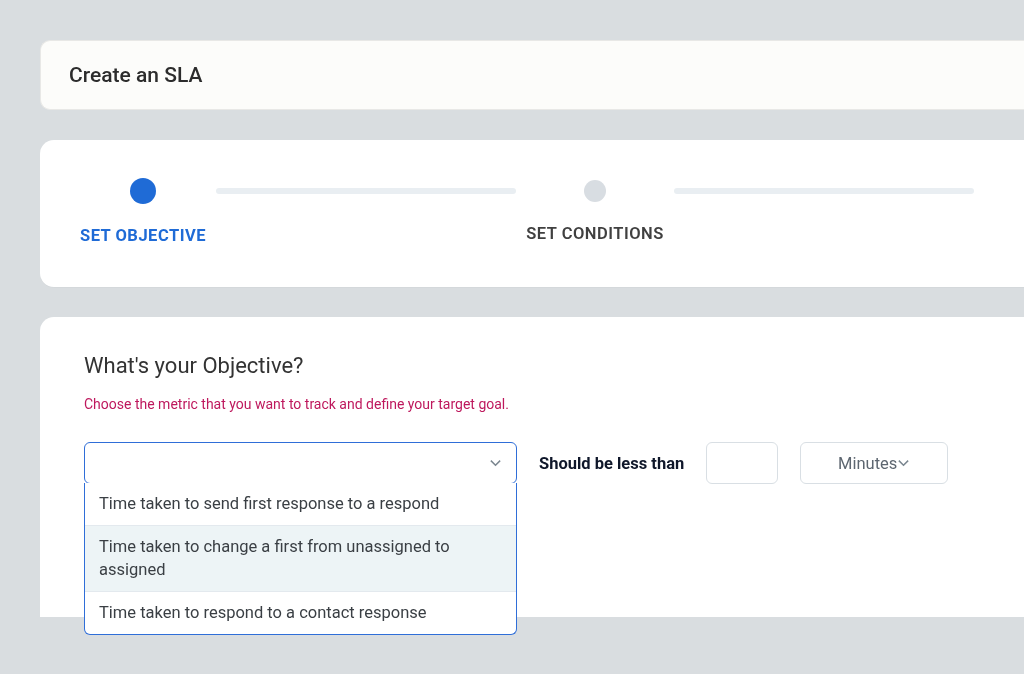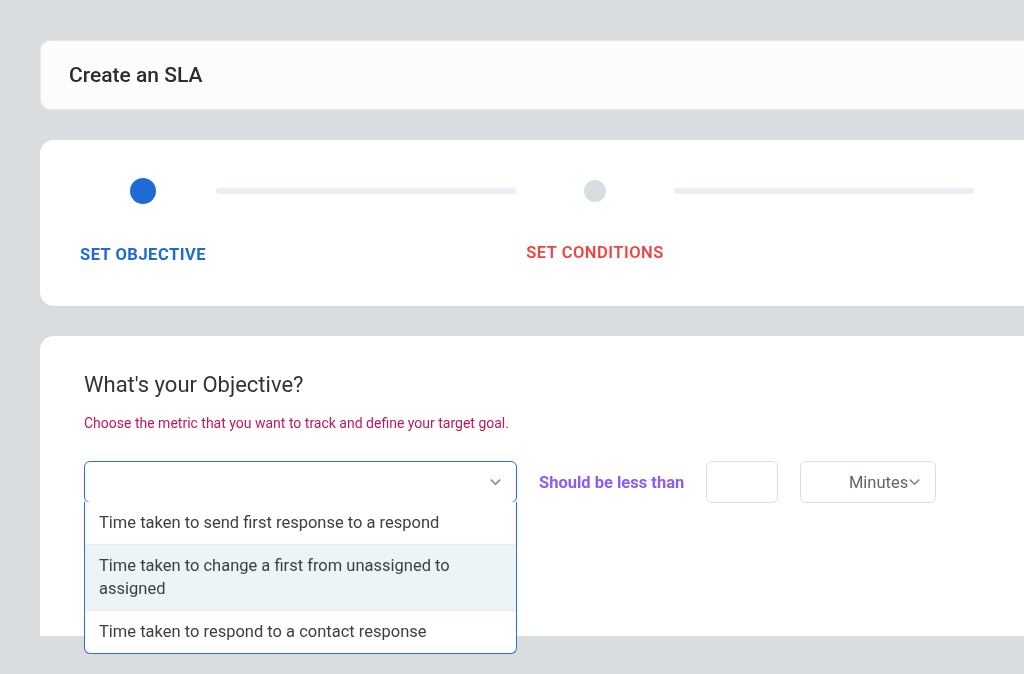--- a/index.html
+++ b/index.html
@@ -36,39 +36,38 @@
     justify-content: space-between;
     position: relative;
   }
 
   .step {
     display: flex;
     flex-direction: column;
     align-items: center;
     flex: 0 0 auto;
     position: relative;
-    gap: 19px;
   }
   .step-circle {
     width: 22px;
     height: 22px;
     border-radius: 50%;
     background: #d8dde2;
   }
   .step-circle.active {
     background: #1f6bd6;
     width: 26px;
     height: 26px;
     margin-top: -2px;
   }
   .step-label {
     margin-top: 22px;
     font-size: 16.5px;
     letter-spacing: 0.5px;
-    color: #ef4444;
+    color: #404040;
     font-weight: 600;
   }
   .step-label.active {
     color: #1f6bd6;
     font-weight: 700;
   }
 
   .connector {
     flex: 1 1 auto;
     height: 6px;
@@ -143,46 +142,46 @@
   .dropdown-item.hover {
     background: #edf4f6;
   }
   .dropdown-item + .dropdown-item {
     border-top: 1px solid #e3e9ee;
   }
 
   .inline-label {
     font-size: 16.5px;
     font-weight: 700;
-    color: #8b5cf6;
+    color: #0f172a;
     align-self: center;
     height: 42px;
     display: flex;
     align-items: center;
   }
 
   .num-input {
     width: 72px;
     height: 42px;
     border: 1px solid #d9dfe4;
     border-radius: 6px;
     background: #fff;
     padding: 0 10px;
     font-size: 16px;
   }
 
   .unit-select {
-    width: 136px;
+    width: 148px;
     height: 42px;
     border: 1px solid #d9dfe4;
     border-radius: 6px;
     background: #fff;
     display: flex;
     align-items: center;
-    justify-content: flex-end;
+    justify-content: center;
     padding: 0 14px;
     font-size: 16.5px;
     color: #5d6670;
     cursor: pointer;
   }
   .unit-select svg { width: 13px; height: 13px; }
 
 </style>
 </head>
 <body>

